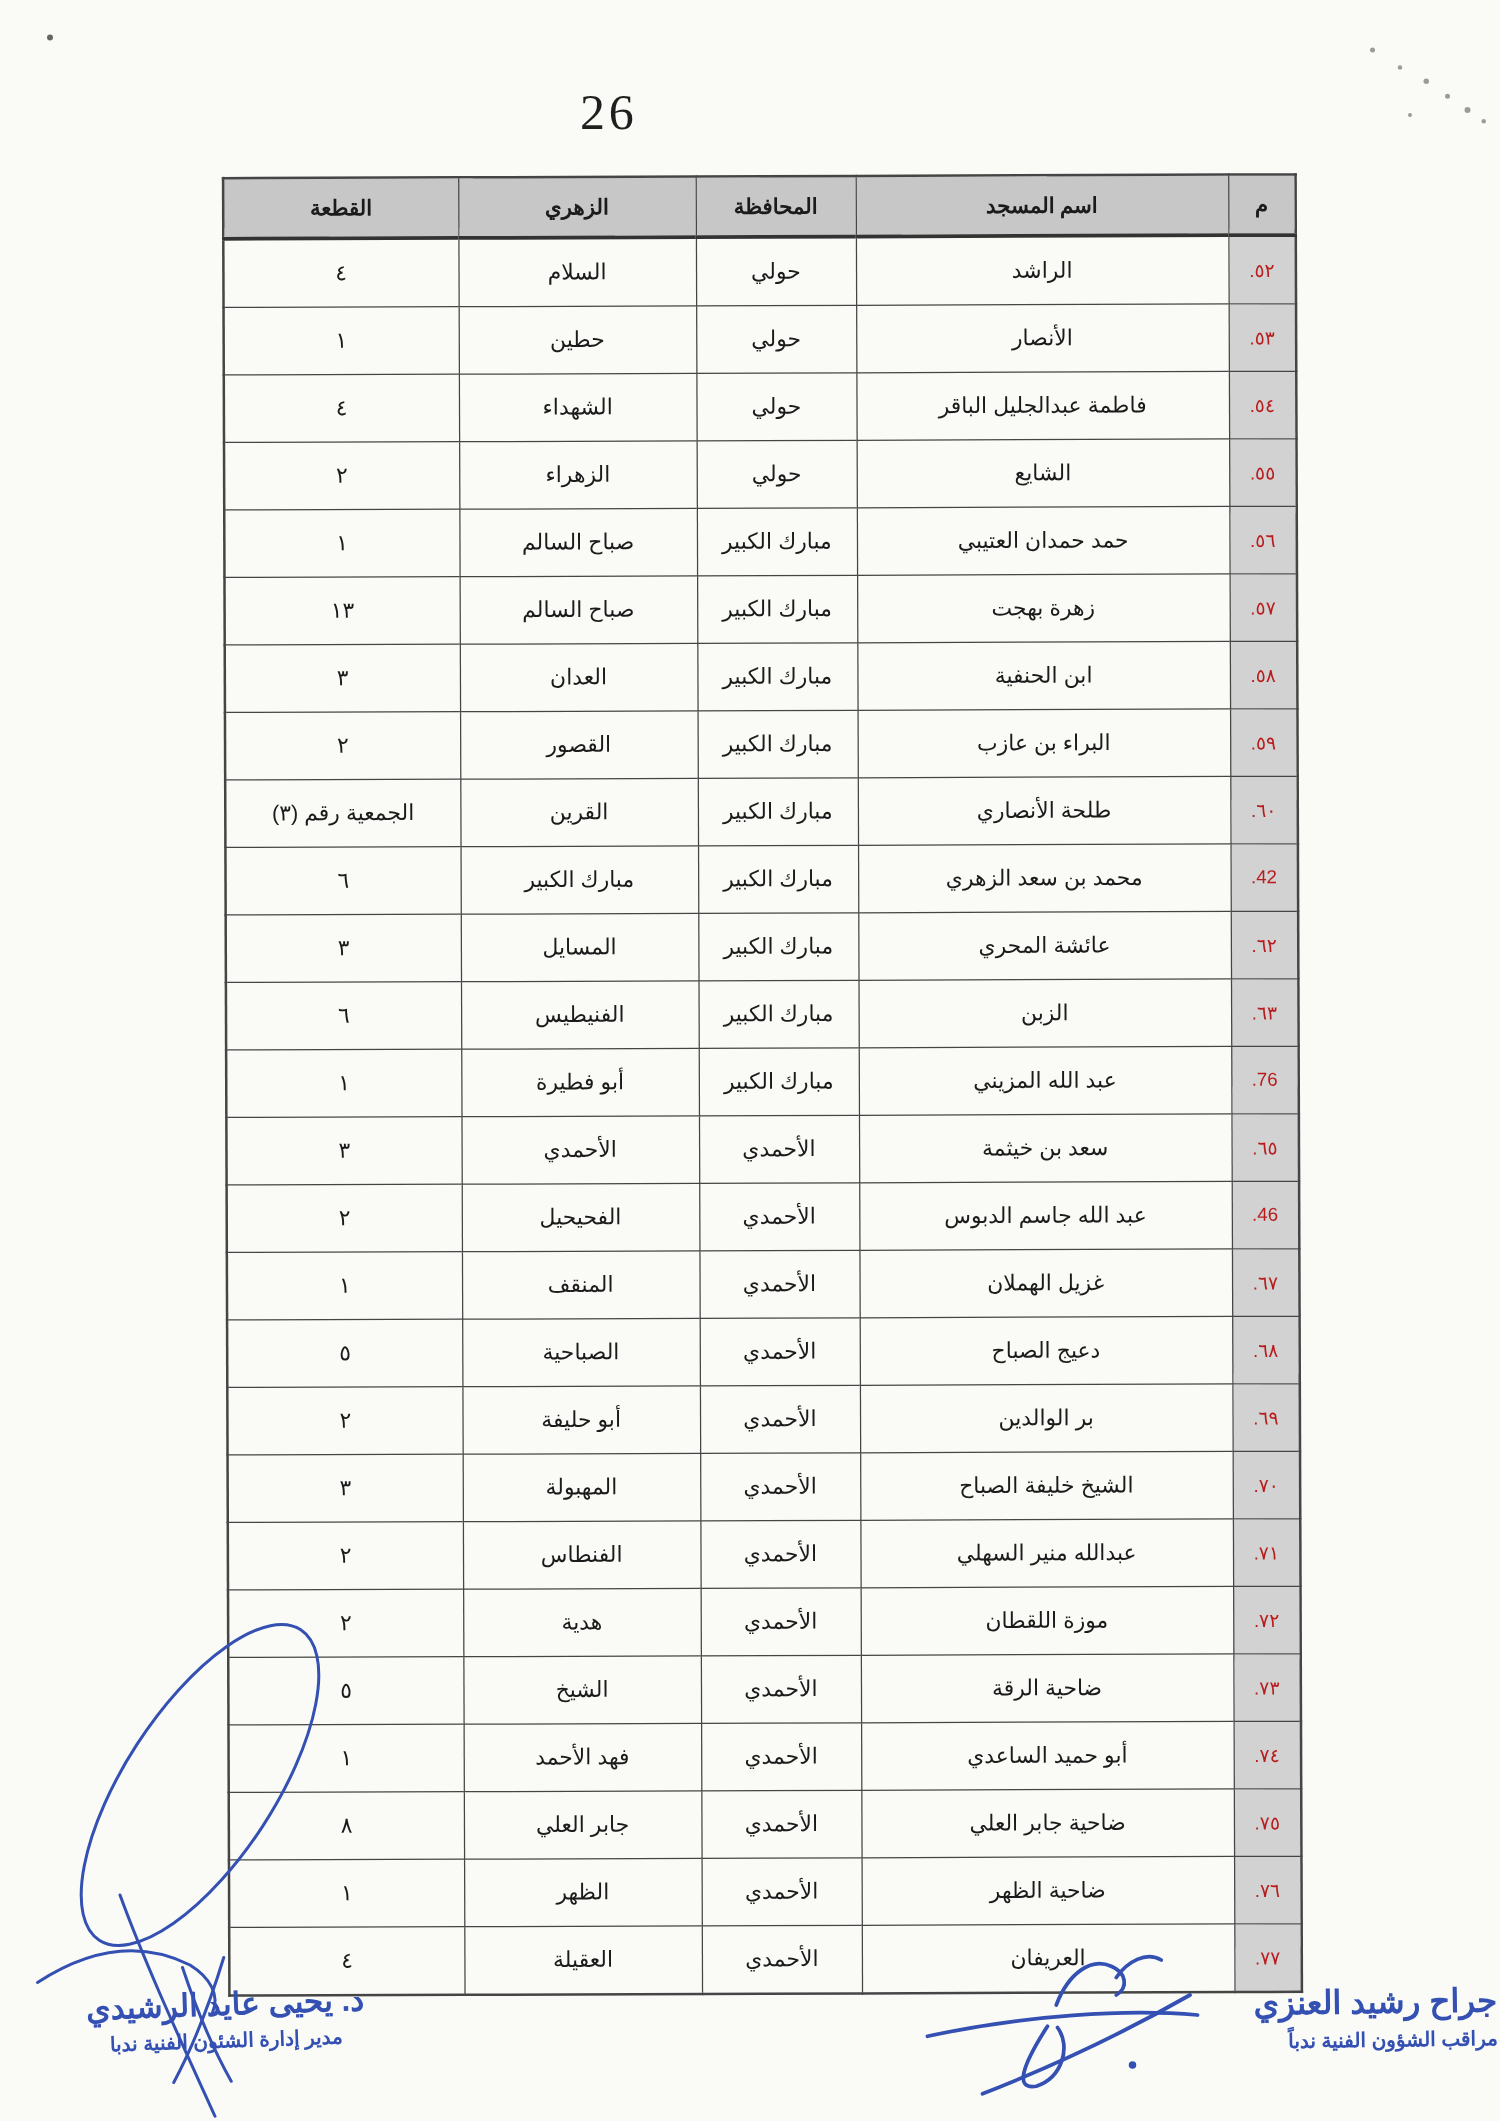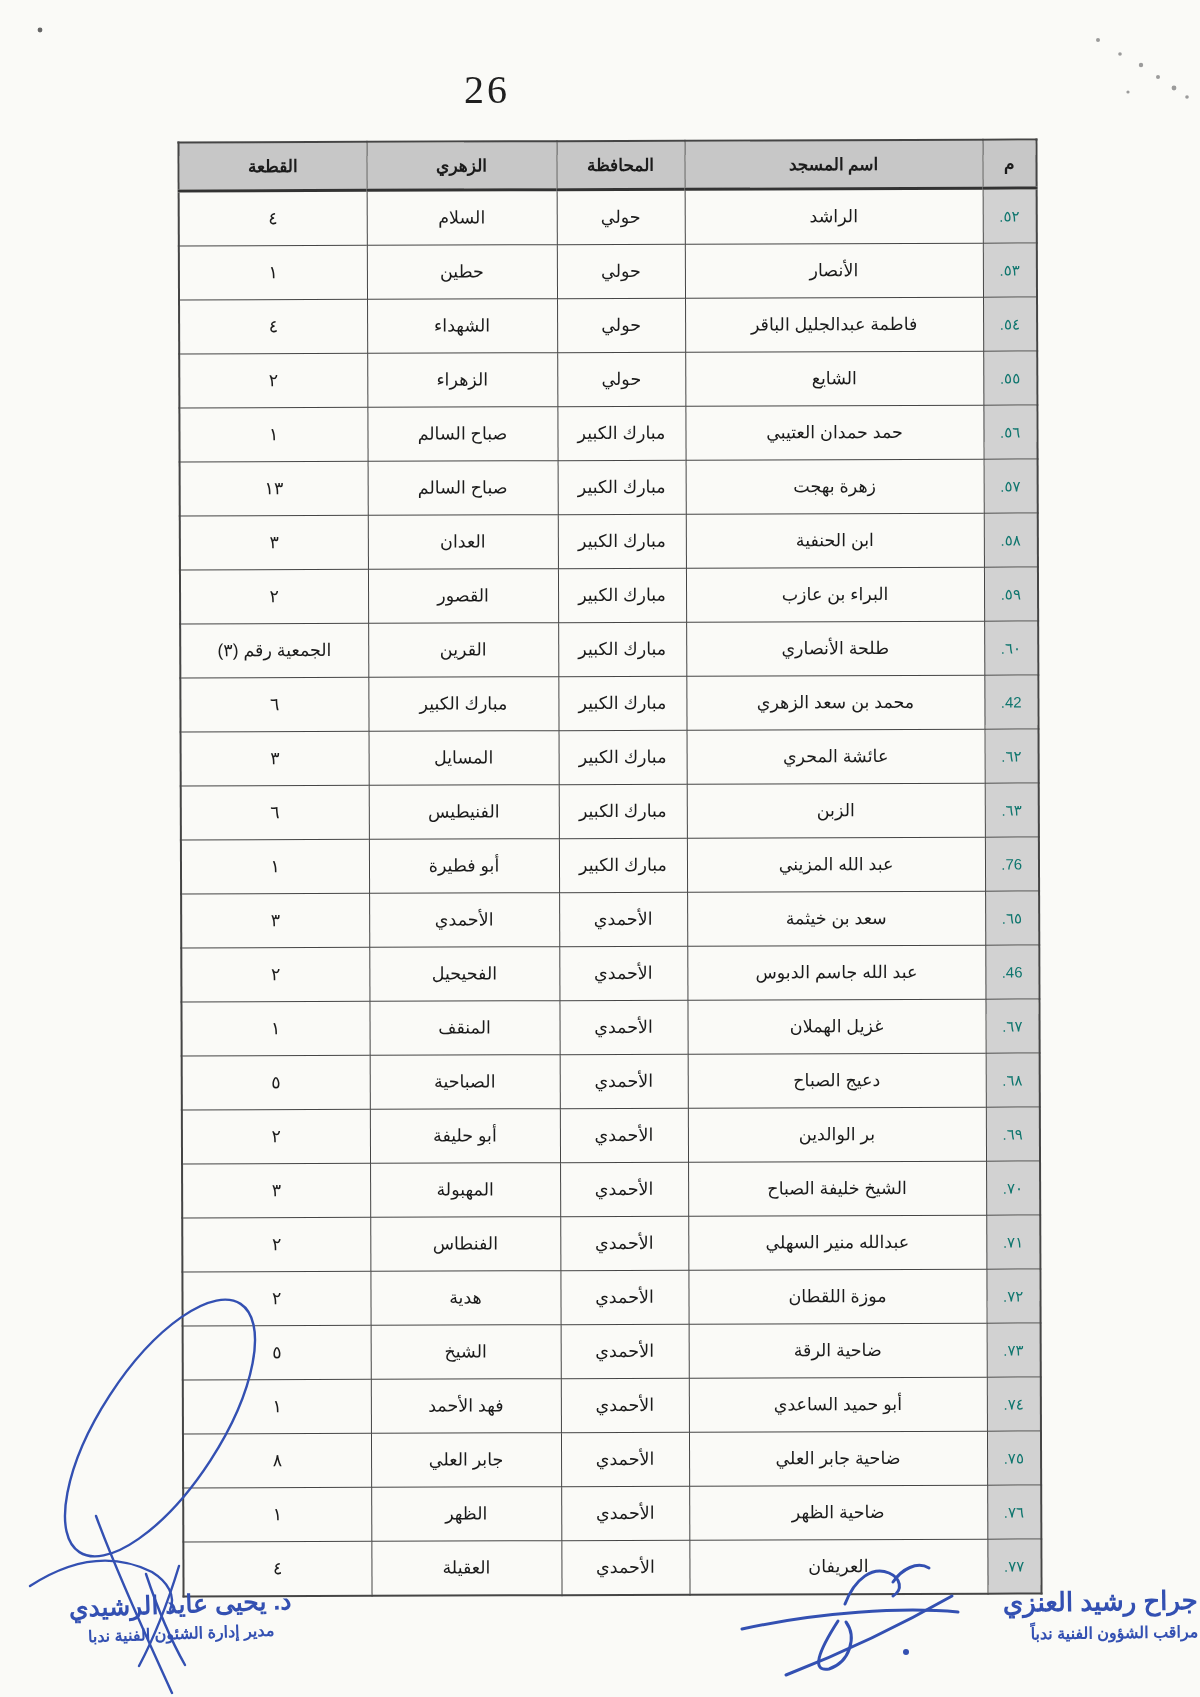--- a/index.html
+++ b/index.html
@@ -12,21 +12,21 @@
   .page-number{position:absolute;top:66px;left:464px;font-family:"Liberation Serif",serif;
         font-size:40px;letter-spacing:3px;color:#1f1f1f;}
   table.mosque-table{position:absolute;top:140px;left:180px;width:858px;border-collapse:collapse;
         direction:rtl;transform:rotate(-0.2deg);border:2.5px solid var(--border);table-layout:fixed;}
   .mosque-table th,.mosque-table td{border:1.5px solid var(--border);text-align:center;
         vertical-align:middle;overflow:hidden;}
   .mosque-table thead th{background:var(--header_bg);height:44px;font-size:17px;font-weight:bold;
         border-bottom:3px solid #333;font-family:Liberation Serif, serif;}
   .mosque-table td{height:51px;font-size:17.5px;}
   .col-index{background:var(--index_bg);}
-  td.col-index{font-size:15px;color:#0f766e;}
+  td.col-index{font-size:15px;color:#b91c1c;}
   .sig-block{position:absolute;direction:rtl;color:var(--ink);font-weight:bold;line-height:1.45;}
   .sig-left{left:38px;top:1586px;width:285px;text-align:center;transform:rotate(-2deg);}
   .sig-left .sig-name{font-size:25px;}
   .sig-left .sig-title{font-size:16px;}
   .sig-right{left:930px;top:1584px;width:262px;text-align:right;padding-left:6px;transform:rotate(-0.8deg);}
   .sig-right .sig-name{font-size:26px;}
   .sig-right .sig-title{font-size:16px;}
   .overlay{position:absolute;inset:0;pointer-events:none;}
 </style>
 </head>

